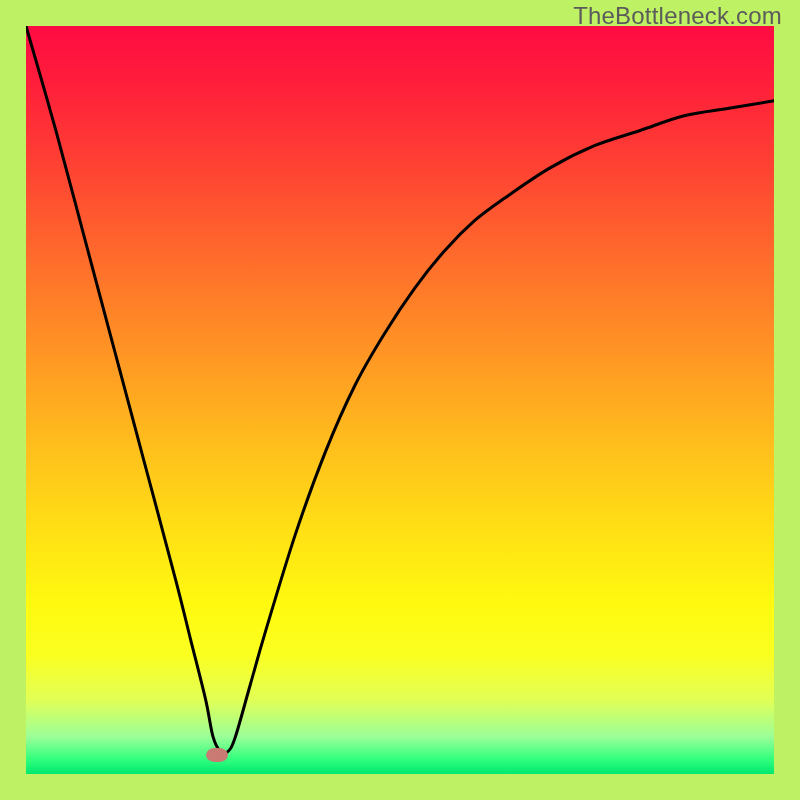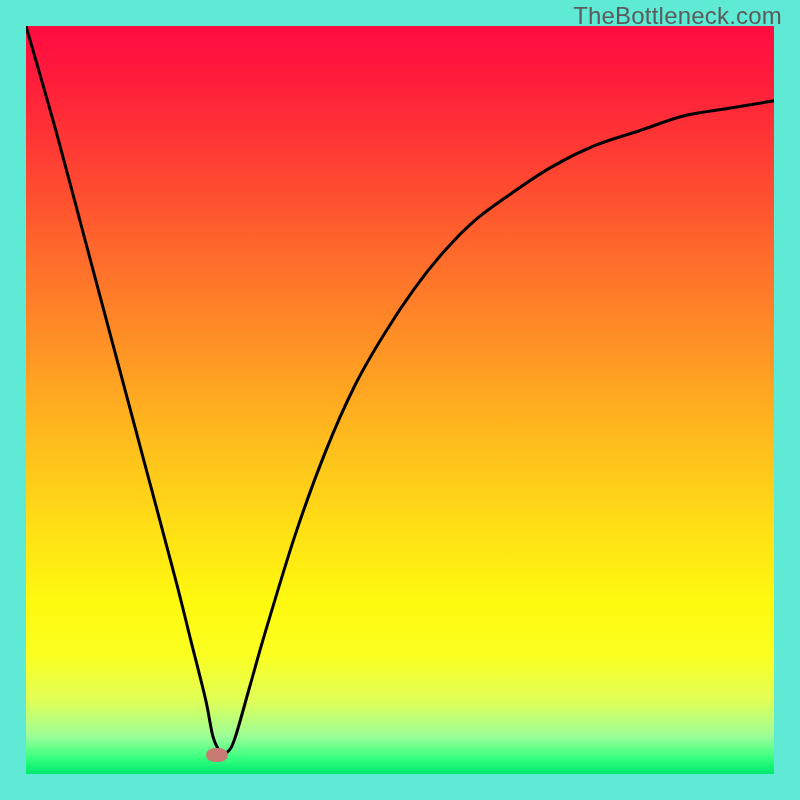--- a/index.html
+++ b/index.html
@@ -8,21 +8,21 @@
     width: 800px;
     height: 800px;
     background: #000000;
     font-family: Arial, Helvetica, sans-serif;
     overflow: hidden;
   }
   .frame {
     position: relative;
     width: 800px;
     height: 800px;
-    background: #5eead4;
+    background: #bef264;
   }
   .watermark {
     position: absolute;
     top: 2px;
     right: 18px;
     color: #5b5b5b;
     font-size: 24px;
     font-weight: 500;
     letter-spacing: 0.2px;
   }

